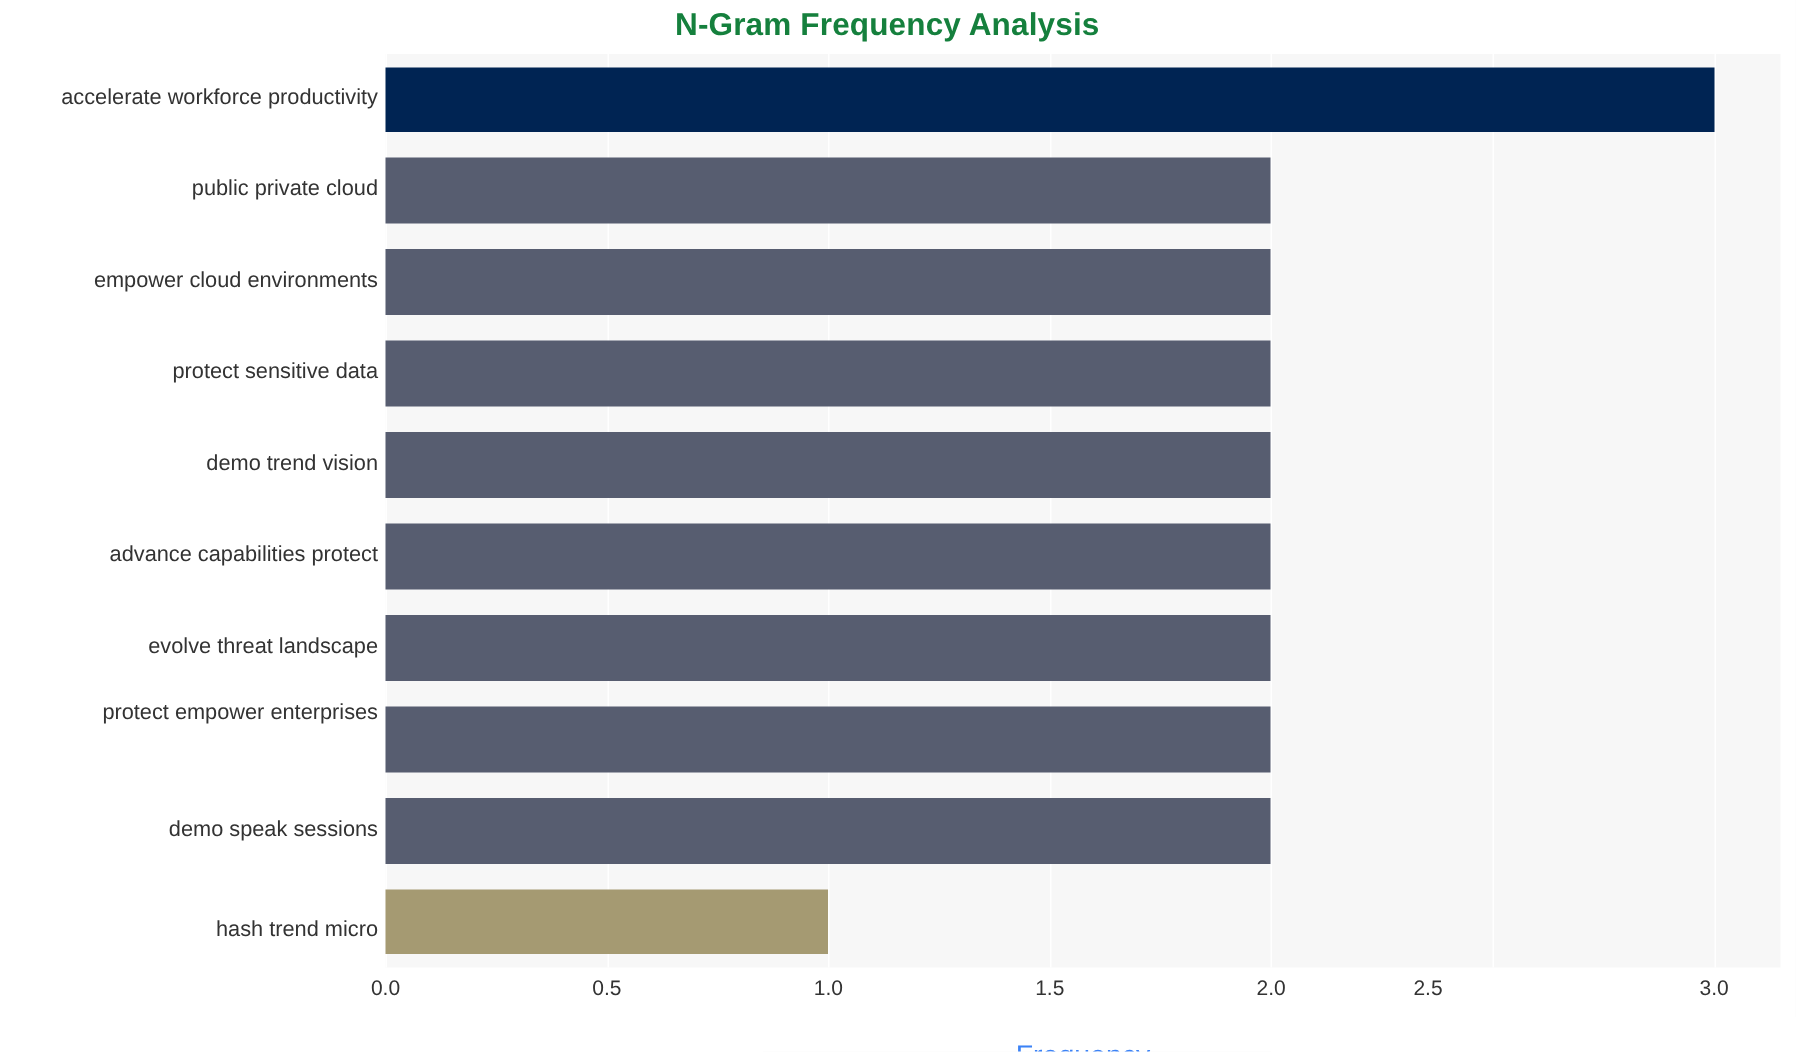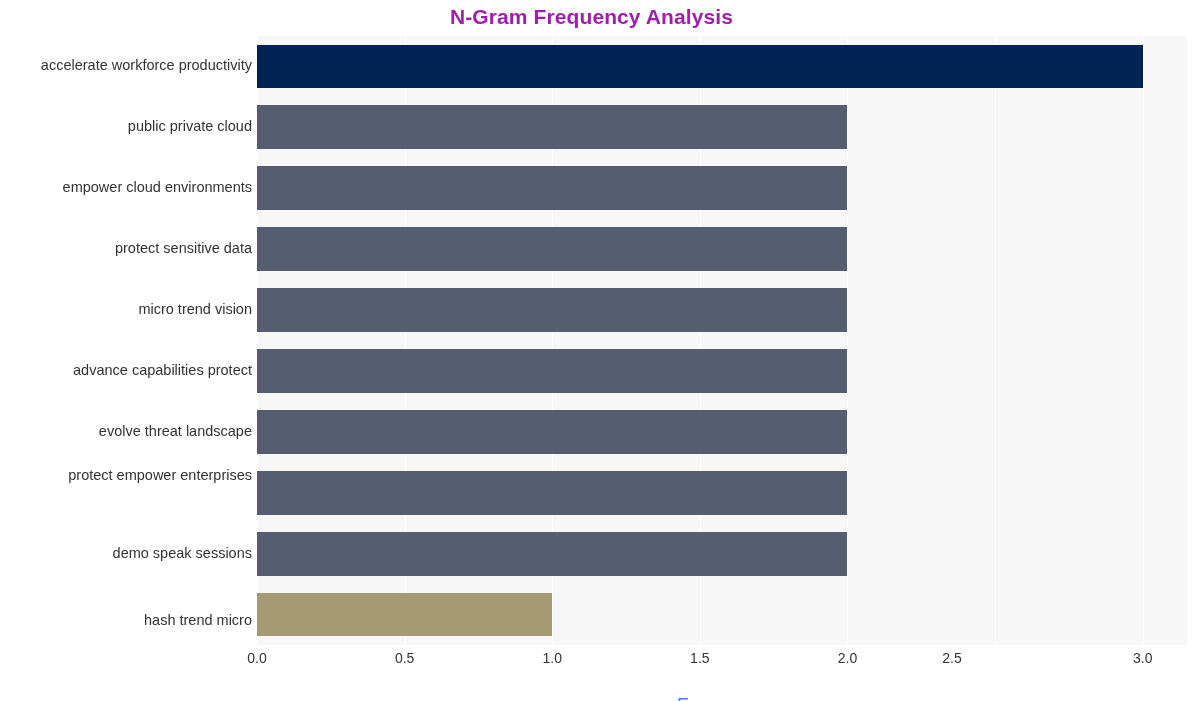--- a/index.html
+++ b/index.html
@@ -20,21 +20,21 @@
     background: #ffffff;
   }
   #chart-title {
     position: absolute;
     left: 0;
     top: 5px;
     width: 1183px;
     text-align: center;
     font-size: 21px;
     font-weight: bold;
-    color: #a21caf;
+    color: #15803d;
     letter-spacing: 0.1px;
   }
   
   #plot-area {
     position: absolute;
     left: 257px;
     top: 36px;
     width: 930px;
     height: 609px;
     background: #f7f7f7;
@@ -142,21 +142,21 @@
           <div class="bar" title="hash trend micro: 1" style="width: 295.238px; background: rgb(165, 154, 114);"></div>
         </div>
       </div>
   </div>
 
   <div id="ylabels">
       <div class="ylabel" style="top: 58.45px;">accelerate workforce productivity</div>
       <div class="ylabel" style="top: 119.35px; padding-left: 15px;">public private cloud</div>
       <div class="ylabel" style="top: 180.25px;">empower cloud environments</div>
       <div class="ylabel" style="top: 241.15px;">protect sensitive data</div>
-      <div class="ylabel" style="top: 302.05px;">micro trend vision</div>
+      <div class="ylabel" style="top: 302.05px;">demo trend vision</div>
       <div class="ylabel" style="top: 362.95px;">advance capabilities protect</div>
       <div class="ylabel" style="top: 423.85px;">evolve threat landscape</div>
       <div class="ylabel" style="top: 468px;">protect empower enterprises</div>
       <div class="ylabel" style="top: 545.65px;">demo speak sessions</div>
       <div class="ylabel" style="top: 613px; text-align: right;">hash trend micro</div>
     </div>
   <div id="xticks">
       <div class="xtick" style="left: 257px;">0.0</div>
       <div class="xtick" style="left: 404.619px;">0.5</div>
       <div class="xtick" style="left: 552.238px;">1.0</div>

